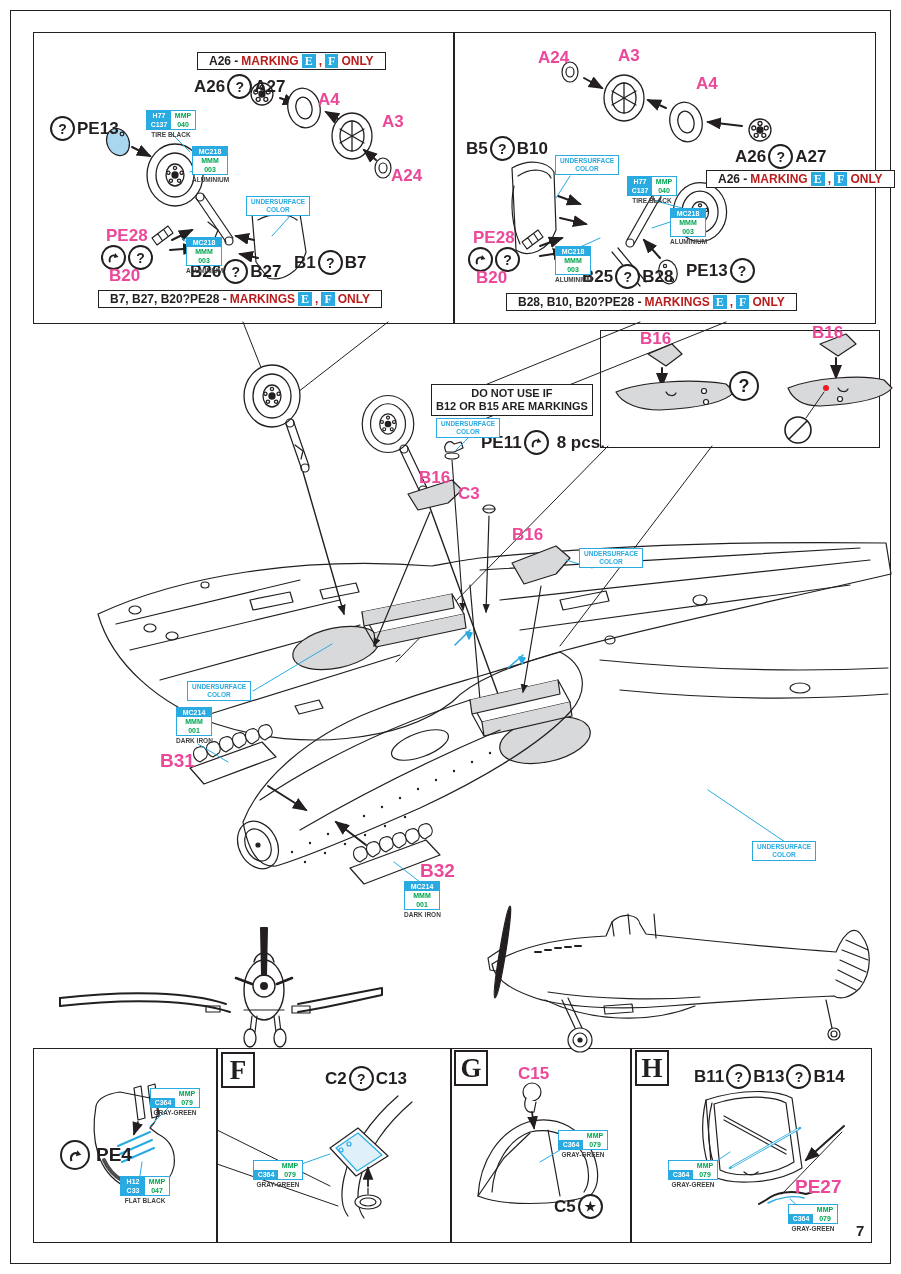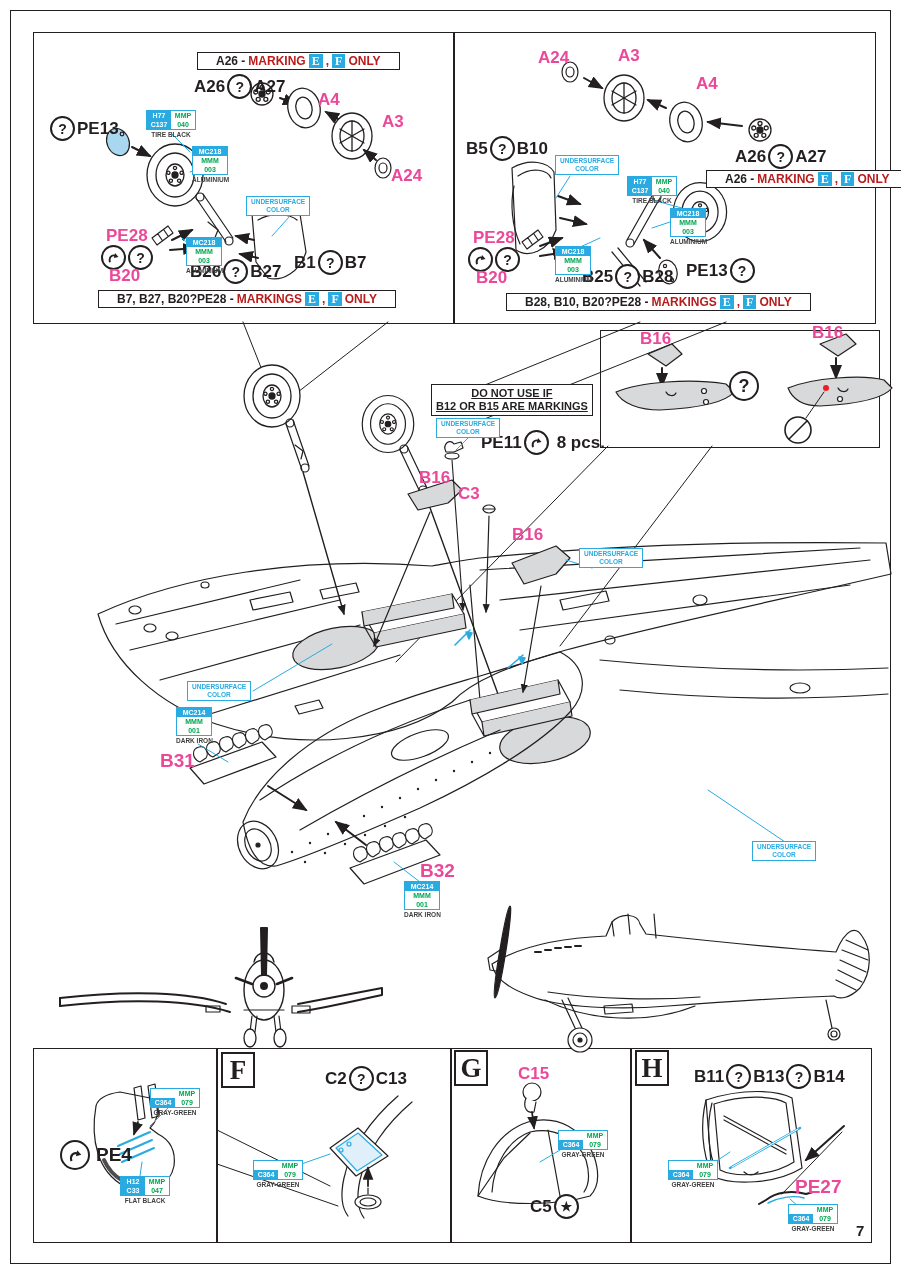--- a/index.html
+++ b/index.html
@@ -7,21 +7,21 @@
          font-family:"Liberation Sans",sans-serif;color:#231f20;}
   .abs{position:absolute;}
   .frame{position:absolute;border:1.6px solid #231f20;background:transparent;}
   .lbl{position:absolute;font-weight:bold;font-size:17px;white-space:nowrap;color:#ec4899;}
   .lbl.lg{font-size:19px;}
   .grp{position:absolute;display:flex;align-items:center;gap:2px;font-weight:bold;font-size:17px;white-space:nowrap;color:#231f20;}
   .sym{width:21px;height:21px;border:2.4px solid #231f20;border-radius:50%;display:inline-flex;
        align-items:center;justify-content:center;font-weight:bold;font-size:14px;background:#fff;flex:0 0 auto;}
   .sym.big{width:26px;height:26px;font-size:18px;}
   .notebox{position:absolute;border:1.6px solid #231f20;background:#fff;display:flex;align-items:flex-end;
-           gap:3px;font-weight:bold;font-size:12px;padding:1px 18px;white-space:nowrap;}
+           gap:3px;font-weight:bold;font-size:12px;padding:1px 11px;white-space:nowrap;}
   .cyan{color:#b91c1c;}
   .efbox{display:inline-block;background:#29abe2;color:#fff;font-family:"Liberation Serif",serif;
          font-weight:bold;font-size:12px;line-height:14px;padding:0 3px;}
   .warnbox{position:absolute;border:1.6px solid #231f20;background:#fff;text-align:center;
            font-weight:bold;font-size:11px;line-height:13px;padding:2px 4px;white-space:nowrap;}
   .pcallout{position:absolute;z-index:3;}
   .pgrid{border:1.4px solid #29abe2;background:#fff;display:grid;grid-template-columns:auto auto;width:max-content;}
   .pgrid.col{grid-template-columns:auto;}
   .pc{font-weight:bold;font-size:7px;line-height:9px;min-height:9px;padding:0 2px;text-align:center;min-width:20px;}
   .pgrid.col .pc{min-width:30px;}
@@ -573,21 +573,21 @@
     <span class="cyan">,</span>
     <span class="efbox">F</span>
     <span class="cyan">ONLY</span>
   </div>
 
   <div class="lbl txt" style="left:640px;top:329px;">B16</div>
   <div class="lbl txt" style="left:812px;top:323px;">B16</div>
   <div class="sym big txt abs" style="left:729px;top:371px;">
       <span>?</span>
     </div>
-  <div class="warnbox txt" style="left:431px;top:384px;text-decoration:underline;">
+  <div class="warnbox txt" style="left:431px;top:384px;">
     <div>DO NOT USE IF</div>
       <div>B12 OR B15 ARE MARKINGS</div>
   </div>
   <div class="ucallout" style="left:436px;top:418px;">
     <div>UNDERSURFACE</div>
       <div>COLOR</div>
   </div>
   <div class="grp txt" style="left:481px;top:430px;">
     <span>PE11</span>
     <span class="sym">
@@ -682,21 +682,21 @@
   <div class="lbl txt" style="left:518px;top:1064px;">C15</div>
   <div class="pcallout" style="left:558px;top:1130px;">
     <div class="pgrid">
       <span class="pc"></span>
         <span class="pc green">MMP</span>
       <span class="pc blue">C364</span>
         <span class="pc green">079</span>
     </div>
     <div class="plabel">GRAY-GREEN</div>
   </div>
-  <div class="grp txt" style="left:530px;top:1194px;">
+  <div class="grp txt" style="left:554px;top:1194px;">
     <span>C5</span>
     <span class="sym" style="font-size:13px;">
         <span>★</span>
       </span>
   </div>
 
   <div class="letterbox txt" style="left:635px;top:1050px;">H</div>
   <div class="grp txt" style="left:694px;top:1064px;">
     <span>B11</span>
     <span class="sym">

